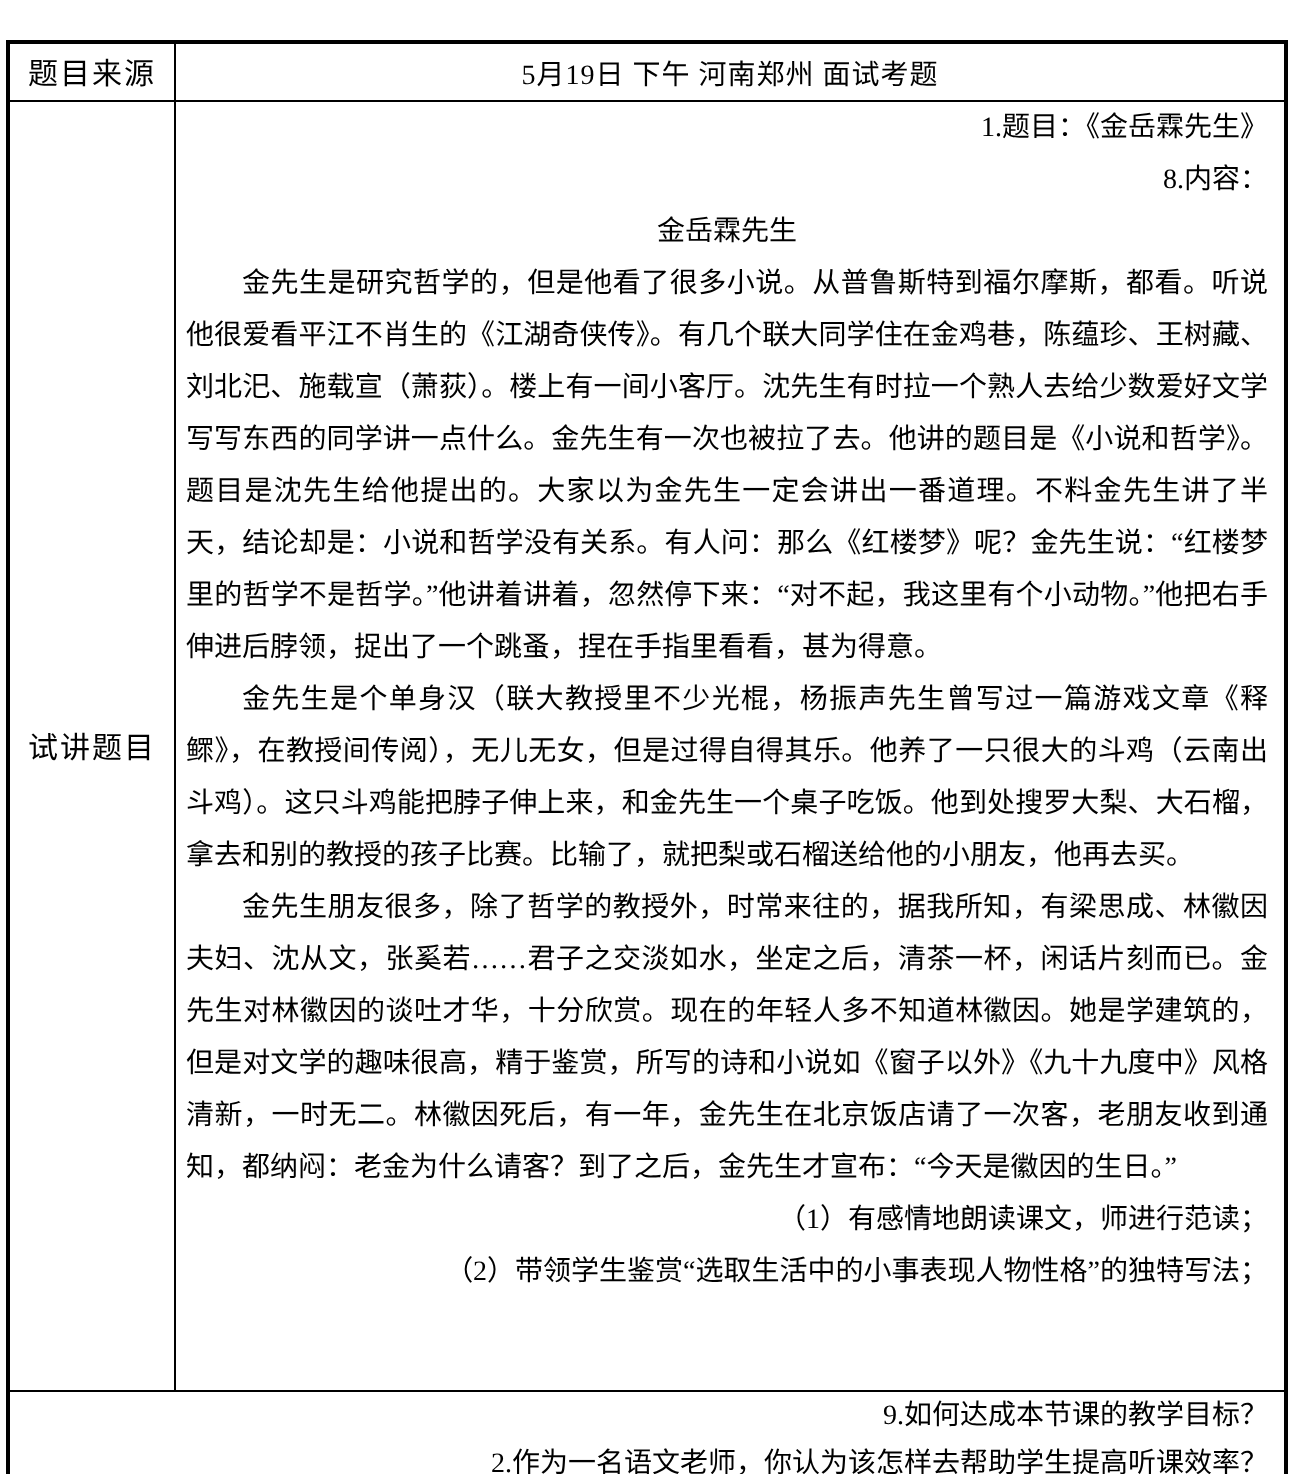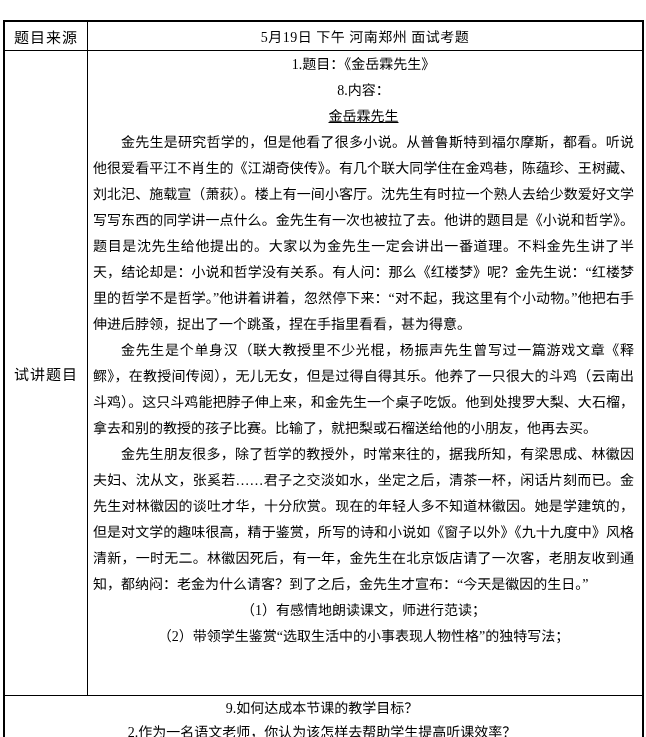--- a/index.html
+++ b/index.html
@@ -50,22 +50,22 @@
   .source-value {
     display: flex;
     align-items: center;
     justify-content: center;
     letter-spacing: 0.5px;
   }
   .content-cell {
     padding: 1px 8px 0 5px;
     line-height: 26px;
   }
-  .content-line { text-align: center; }
-  .article-title { text-align: center; text-decoration: underline; }
+  .content-line { text-align: right; }
+  .article-title { text-align: center; }
   .para {
     margin: 0;
     text-indent: 2em;
     text-align: justify;
   }
   .defense-cell {
     padding: 1px 8px 0 5px;
     line-height: 24px;
   }
 </style>

